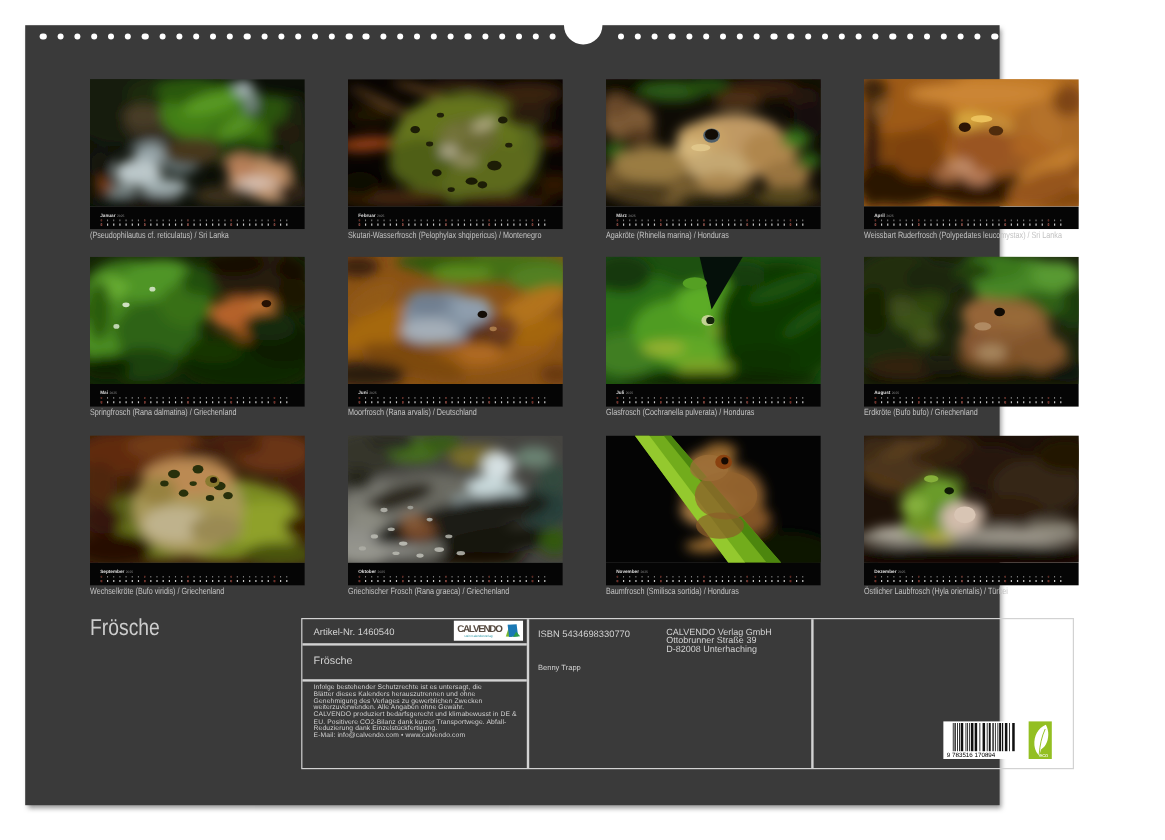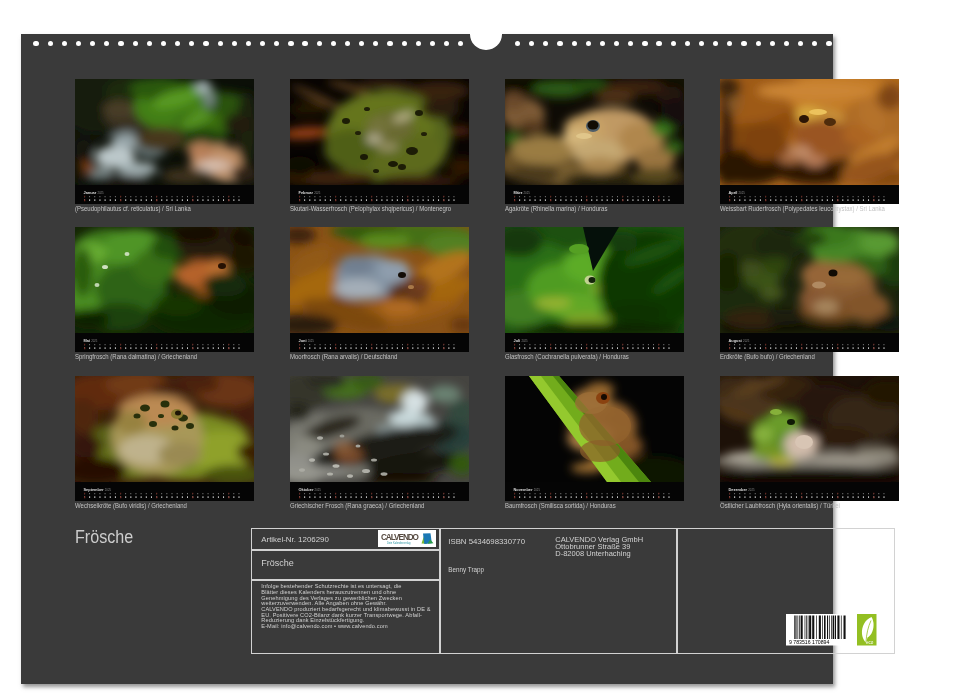--- a/index.html
+++ b/index.html
@@ -1,15 +1,15 @@
 <!DOCTYPE html>
 <html><head><meta charset="utf-8"><style>
 *{margin:0;padding:0;box-sizing:border-box}
 html,body{width:971px;height:700px;background:#fff;font-family:"Liberation Sans",sans-serif;overflow:hidden}
-#page{position:absolute;left:20.7px;top:34px;width:812px;height:650px;background:#3a3a3a;box-shadow:2px 3px 4px rgba(60,60,60,.55)}
+#page{position:absolute;left:20.7px;top:21px;width:812px;height:650px;background:#3a3a3a;box-shadow:2px 3px 4px rgba(60,60,60,.55)}
 .hole{position:absolute;top:6.9px;width:5.2px;height:5.2px;border-radius:50%;background:#fff}
 #hanger{position:absolute;left:449.3px;top:-15.8px;width:31.6px;height:31.6px;border-radius:50%;background:#fff}
 .th{position:absolute;width:179px}
 .cap{margin-top:1.5px;font-size:7.5px;line-height:7.6px;color:#c2c2c2;white-space:nowrap;transform:scaleX(.8);transform-origin:0 0}
 #title{position:absolute;left:54.6px;top:492.4px;font-size:19.2px;color:#cdcdcd;transform:scaleX(.84);transform-origin:0 0}
 #ibox{position:absolute;left:230.6px;top:493.6px;width:643.5px;height:126px;border:1.8px solid #d2d2d2}
 .vline{position:absolute;top:0;bottom:0;width:1.8px;background:#d2d2d2}
 .hline{position:absolute;left:0;width:186.5px;height:1.8px;background:#d2d2d2}
 #ibox .cell{position:absolute;color:#d2d2d2}
 #fineprint{font-size:5.6px;line-height:5.7px;color:#cfcfcf;letter-spacing:.12px}
@@ -654,21 +654,21 @@
         <line x1="9" y1="15.2" x2="168" y2="15.2" stroke="#732c24" stroke-width="1.9" stroke-dasharray="1.3 34.75"></line>
       </svg>
       <div class="cap">Baumfrosch  (Smilisca sortida) / Honduras</div>
     </div>
 <div id="title">Frösche</div>
 <div id="ibox">
   <div class="vline" style="left:186.5px"></div>
   <div class="vline" style="left:424px"></div>
   <div class="hline" style="top:20.6px"></div>
   <div class="hline" style="top:50.3px"></div>
-  <div class="cell" style="left:9px;top:6px;font-size:7.9px">Artikel-Nr. 1206290</div>
+  <div class="cell" style="left:9px;top:6px;font-size:7.9px">Artikel-Nr. 1460540</div>
   <div class="cell" style="left:126px;top:1.6px">
         <svg width="58" height="17.3" viewBox="0 0 58 17.3" style="display:block">
           <rect width="58" height="17.3" fill="#fff"></rect>
           <text x="3" y="9.6" font-family="Liberation Sans, sans-serif" font-size="8.2" font-weight="bold" fill="#564a40" textLength="38">CALVENDO</text>
           <text x="9" y="13.8" font-family="Liberation Sans, sans-serif" font-size="2.6" fill="#2a96a4">Dein Kalenderverlag</text>
           <polygon points="43.5,13.5 46.5,4.5 49,13.8" fill="#7ab82e"></polygon>
           <polygon points="45,3.6 52.5,3.2 53.8,13.2 46.3,13.9" fill="#1a78b4"></polygon>
           <polygon points="52.2,9.5 55.5,13.2 49.5,13.8" fill="#2a9a48"></polygon>
         </svg>
       </div>

